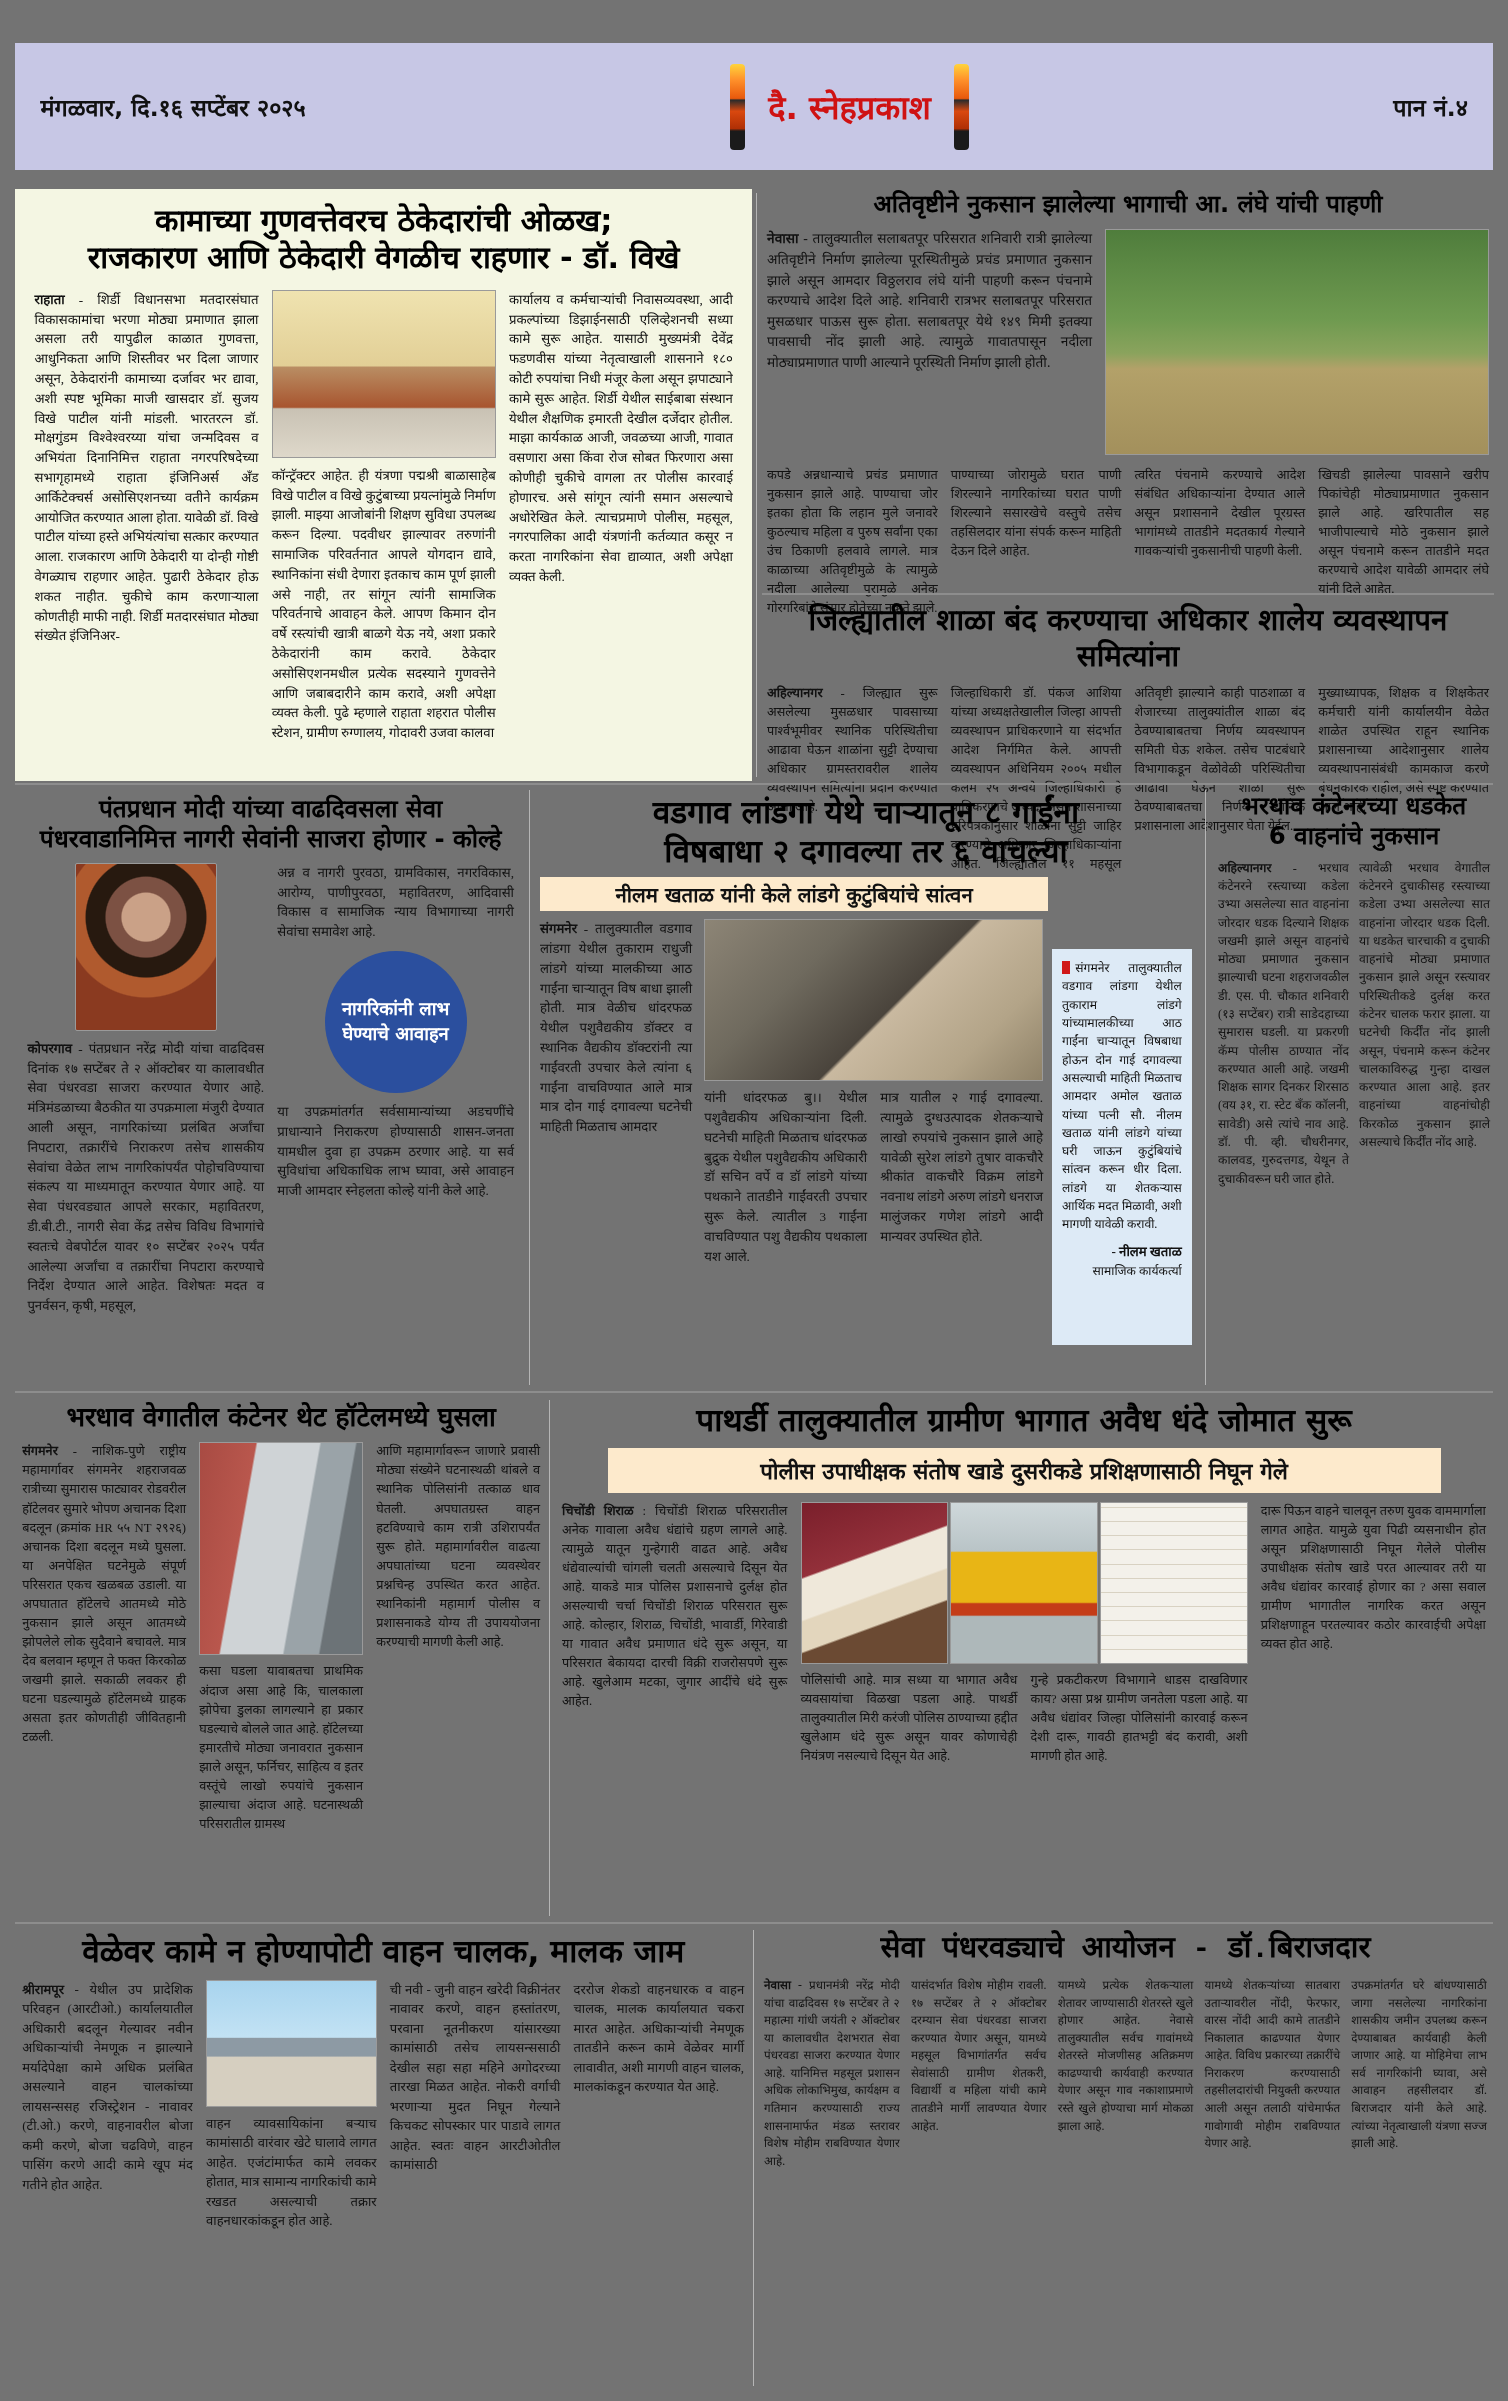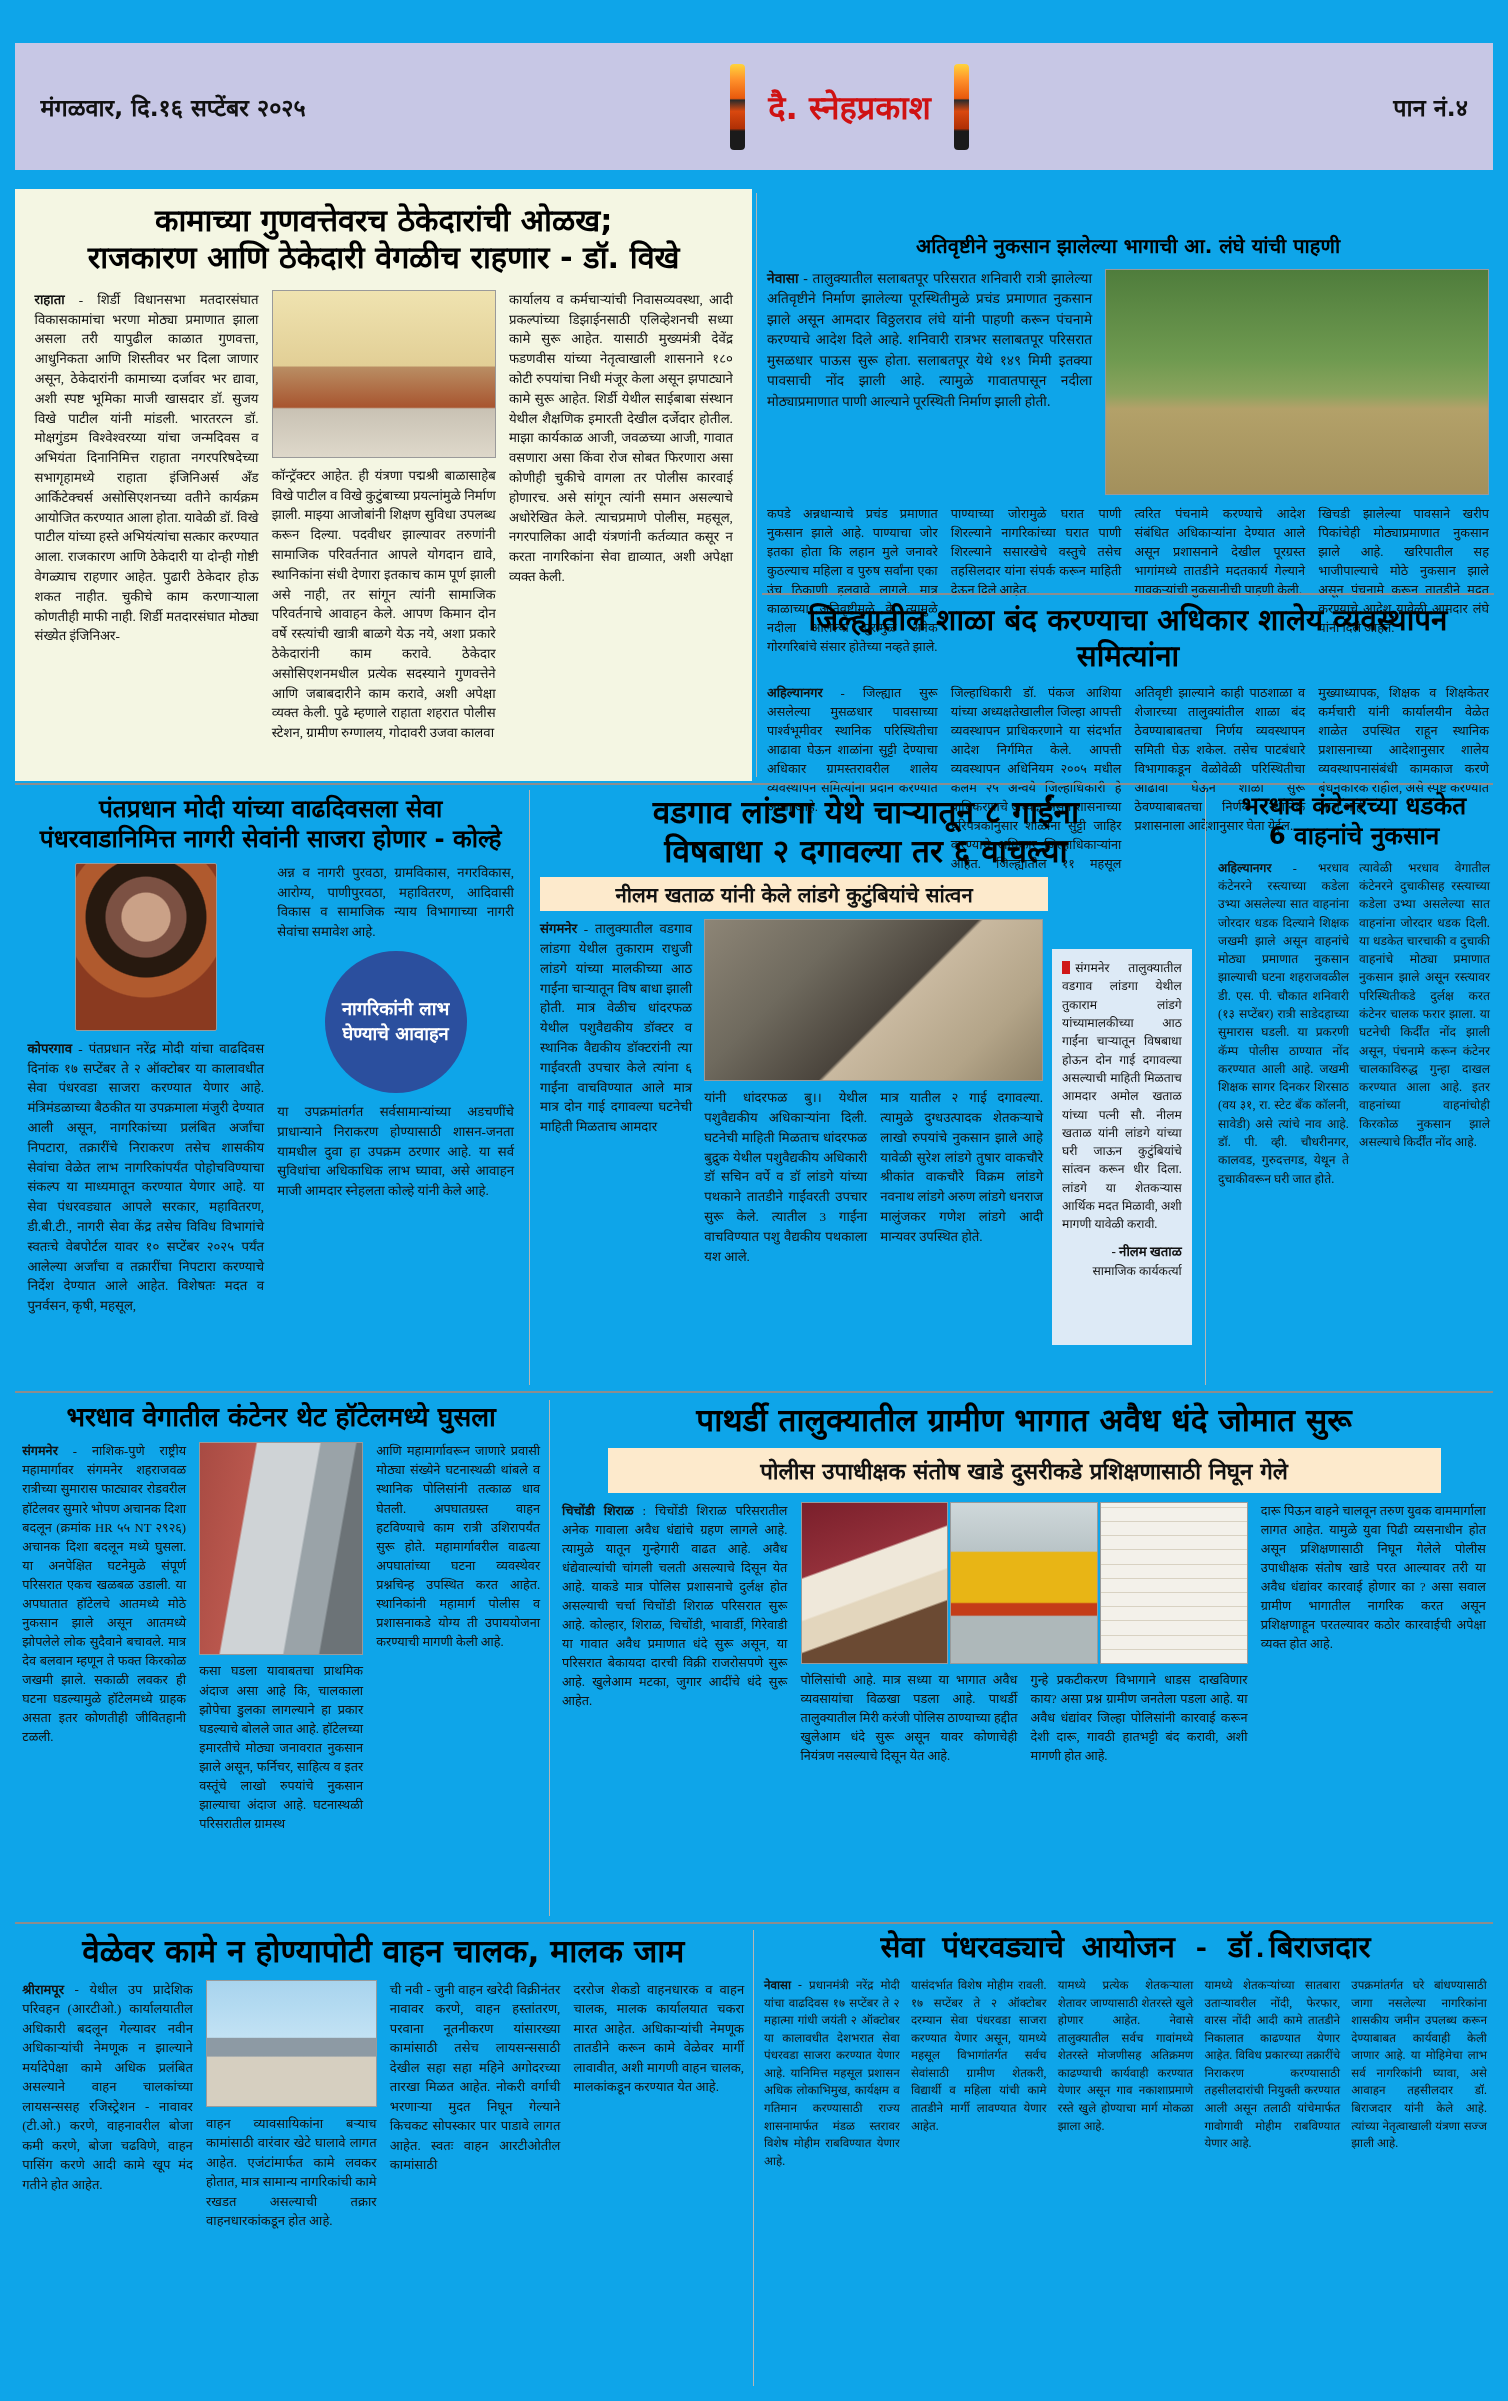--- a/index.html
+++ b/index.html
@@ -1,16 +1,16 @@
 <!DOCTYPE html>
 <html style="font-size:8.1px"><head>
 <meta charset="utf-8">
 <style>
   html,body{margin:0;padding:0;background:#ffffff;}
-  .page{position:relative;width:1509px;height:2401px;background:#0ea5e9;overflow:hidden;
+  .page{position:relative;width:1509px;height:2401px;background:#737373;overflow:hidden;
         font-family:"Liberation Serif","DejaVu Serif",serif;color:#111;}
   
   .header{position:absolute;left:15.2px;top:43px;width:1478px;height:127px;background:#c7c7e5;
           display:flex;align-items:center;justify-content:space-between;padding:0 25.4px;box-sizing:border-box;}
   .hdr-date,.hdr-page{font-size:23.4px;font-weight:bold;font-family:"DejaVu Sans","Liberation Sans",sans-serif;}
   .masthead{display:flex;align-items:center;gap:23.4px;}
   .mast-title{color:#cf1212;font-size:32.5px;font-weight:bold;font-family:"DejaVu Sans","Liberation Sans",sans-serif;}
   .torch{width:15.2px;height:86px;border-radius:4.1px;
          background:linear-gradient(#ffd43b 0%,#ff922b 18%,#e8590c 40%,#2b2b2b 42%,#d9480f 55%,#b03005 75%,#1a1a1a 78%,#1a1a1a 100%);}
   
@@ -28,21 +28,21 @@
   .rule-h{position:absolute;height:1.5px;background:#8d8d8d;}
   .rule-v{position:absolute;width:1px;background:#b5b5b5;}
   
   .a1{left:15.2px;top:189px;width:737px;height:592px;background:#f4f6e3;padding:13.2px 19.3px;}
   .a1 .hl{font-size:30.5px;}
   .a1 .cols{margin-top:13.2px;}
   .photo-event{height:168px;margin-bottom:8.1px;
      background:linear-gradient(180deg,#efe3b0 0%,#e2cf96 45%,#b98d63 46%,#a8552f 70%,#c9c2b4 71%,#ded8ca 100%);}
   
   .a2{left:762px;top:187px;width:732px;height:404px;padding:3px 5.1px;}
-  .a2 .hl{font-size:20px;margin-top:44px;}
+  .a2 .hl{font-size:24px;}
   .a2-row1{display:flex;gap:13.2px;margin-top:10.2px;}
   .a2-intro{width:325px;font-size:13.7px;}
   .photo-flood{flex:1;height:226px;
      background:linear-gradient(180deg,#4f7d3c 0%,#6f9a50 40%,#8aa35d 55%,#b3a169 62%,#a3905c 100%);}
   .a2-row2{margin-top:10.2px;font-size:12.7px;}
   
   .a3{left:762px;top:600px;width:732px;height:181px;padding:3px 5.1px;}
   .a3 .hl{font-size:29.5px;}
   .a3 .cols{margin-top:9.1px;font-size:12.7px;}
   

